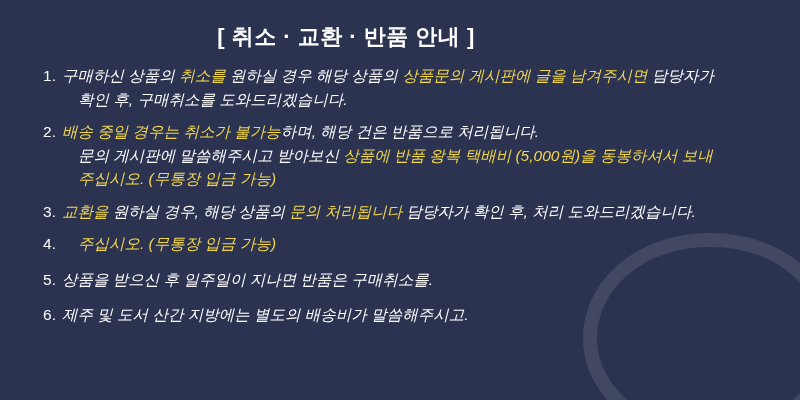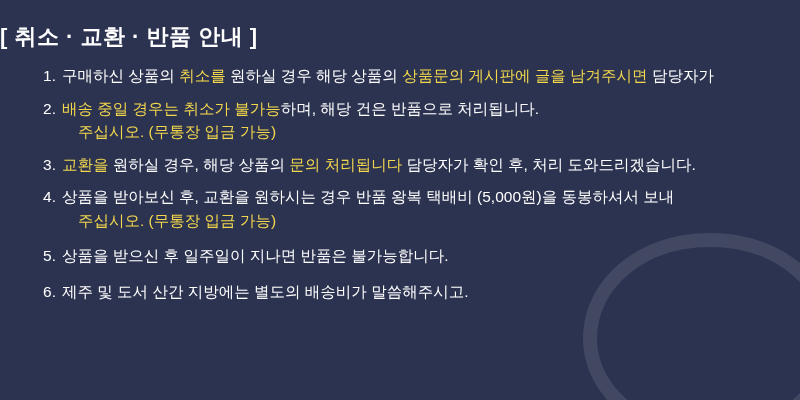--- a/index.html
+++ b/index.html
@@ -30,21 +30,21 @@
     opacity: 0.10;
     pointer-events: none;
   }
   .watermark svg { display: block; width: 100%; height: 100%; }
 
   .title {
     position: absolute;
     top: 22px;
     left: 0;
     width: 692px;
-    text-align: left;
+    text-align: center;
     color: #ffffff;
     font-size: 22px;
     font-weight: bold;
     letter-spacing: 0.5px;
   }
 
   .content {
     position: absolute;
     top: 64px;
     left: 34px;
@@ -62,20 +62,21 @@
     width: 22px;
     flex: 0 0 22px;
     text-align: right;
     margin-right: 6px;
     color: #ffffff;
     font-size: 15.5px;
     line-height: 1.52;
   }
   .text {
     flex: 1 1 auto;
+    font-style: italic;
   }
   .hl { color: #f2d74e; }
   .ind {
     display: block;
     padding-left: 16px;
   }
   .gap-before { margin-top: 12px; }
 </style>
 </head>
 <body>
@@ -89,49 +90,50 @@
   </div>
 
   <div class="title">[ 취소 · 교환 · 반품 안내 ]</div>
 
   <div class="content">
 
     <div class="item">
       <div class="num">1.</div>
       <div class="text">
         <span>구매하신 상품의 </span><span class="hl">취소를</span><span> 원하실 경우 해당 상품의 </span><span class="hl">상품문의 게시판에 글을 남겨주시면</span><span> 담당자가</span>
+        <span class="ind">확인 후, 구매취소를 도와드리겠습니다.</span>
       </div>
     </div>
 
     <div class="item">
       <div class="num">2.</div>
       <div class="text">
         <span class="hl">배송 중일 경우는 취소가 불가능</span><span>하며, 해당 건은 반품으로 처리됩니다.</span>
+        <span class="ind"><span>문의 게시판에 말씀해주시고 받아보신 </span><span class="hl">상품에 반품 왕복 택배비 (5,000원)을 동봉하셔서 보내</span></span>
         <span class="ind hl">주십시오. (무통장 입금 가능)</span>
       </div>
     </div>
 
     <div class="item">
       <div class="num">3.</div>
       <div class="text">
         <span class="hl">교환을</span><span> 원하실 경우, 해당 상품의 </span><span class="hl">문의 처리됩니다</span><span> 담당자가 확인 후, 처리 도와드리겠습니다.</span>
       </div>
     </div>
 
     <div class="item">
       <div class="num">4.</div>
       <div class="text">
-        <span>상품을 받아보신 후, 교환을 원하시는 경우 반품 왕복 택배비 (5,000원)을 동봉하셔서 보내</span>
         <span class="ind hl">주십시오. (무통장 입금 가능)</span>
       </div>
     </div>
 
     <div class="item gap-before">
       <div class="num">5.</div>
-      <div class="text">상품을 받으신 후 일주일이 지나면 반품은 불가능합니다.</div>
+      <div class="text">상품을 받으신 후 일주일이 지나면 반품은 구매취소를.</div>
     </div>
 
     <div class="item gap-before">
       <div class="num">6.</div>
       <div class="text">제주 및 도서 산간 지방에는 별도의 배송비가 말씀해주시고.</div>
     </div>
 
   </div>
 </div>
 

